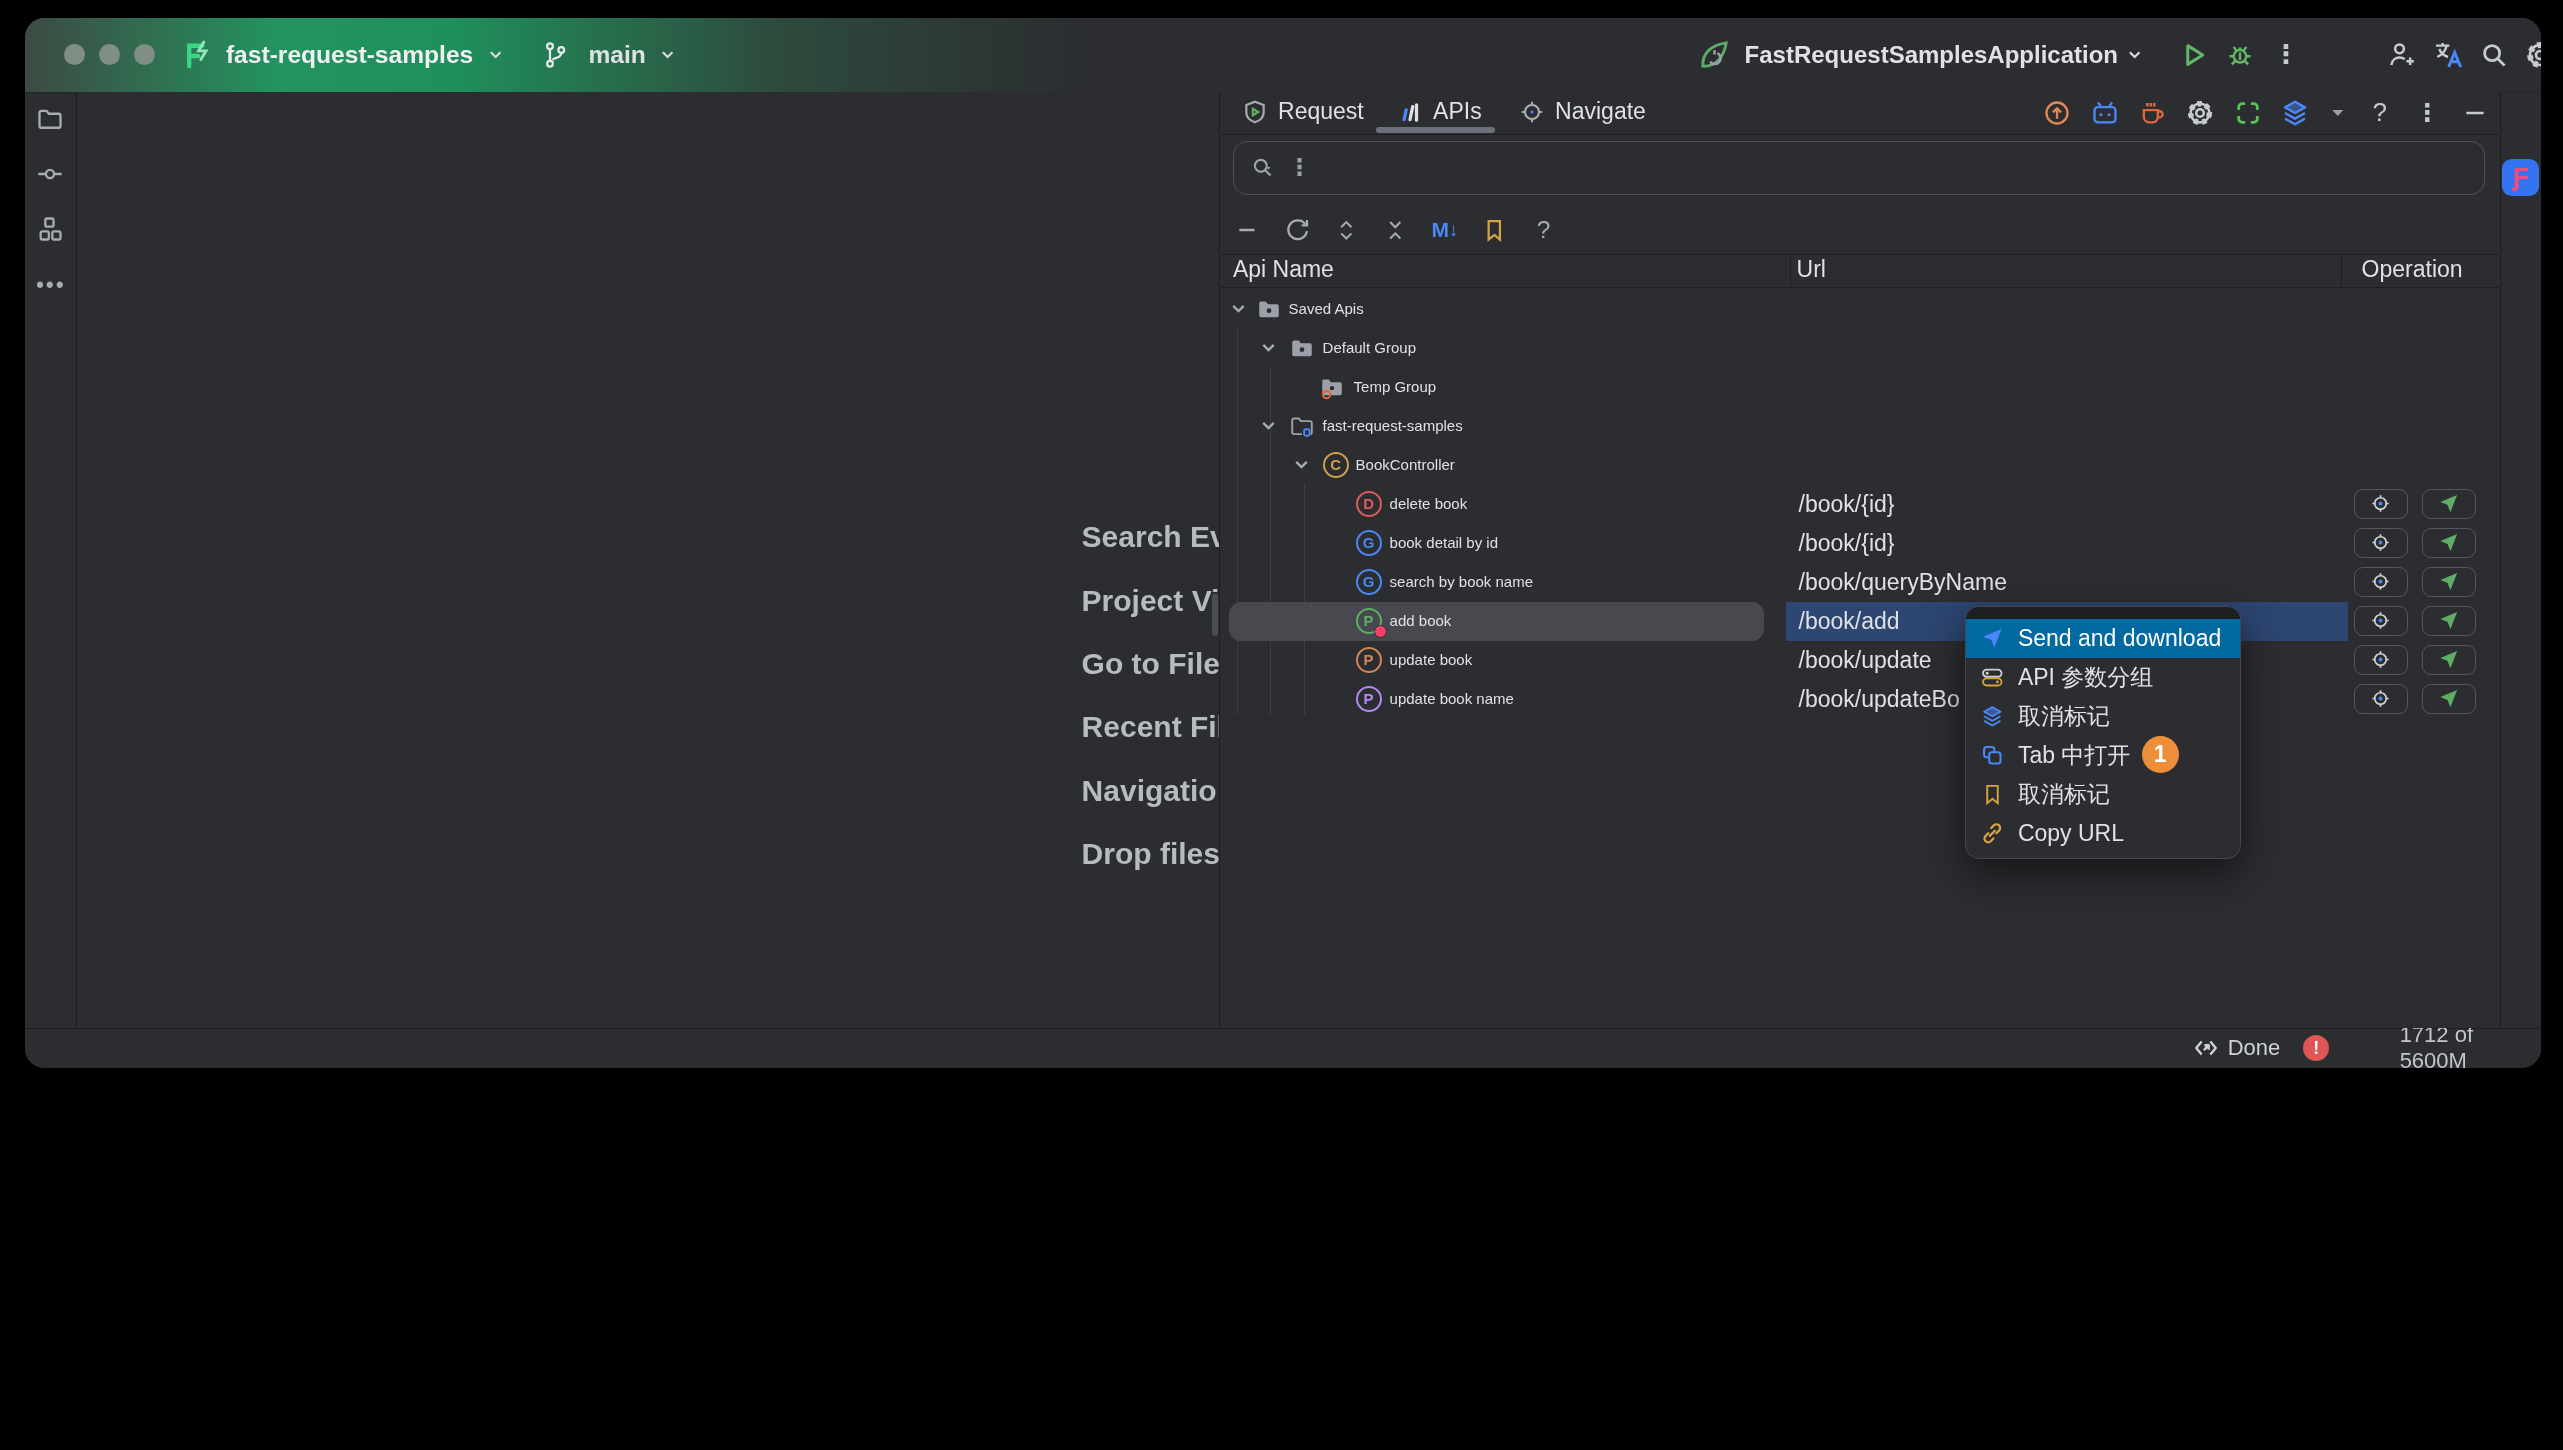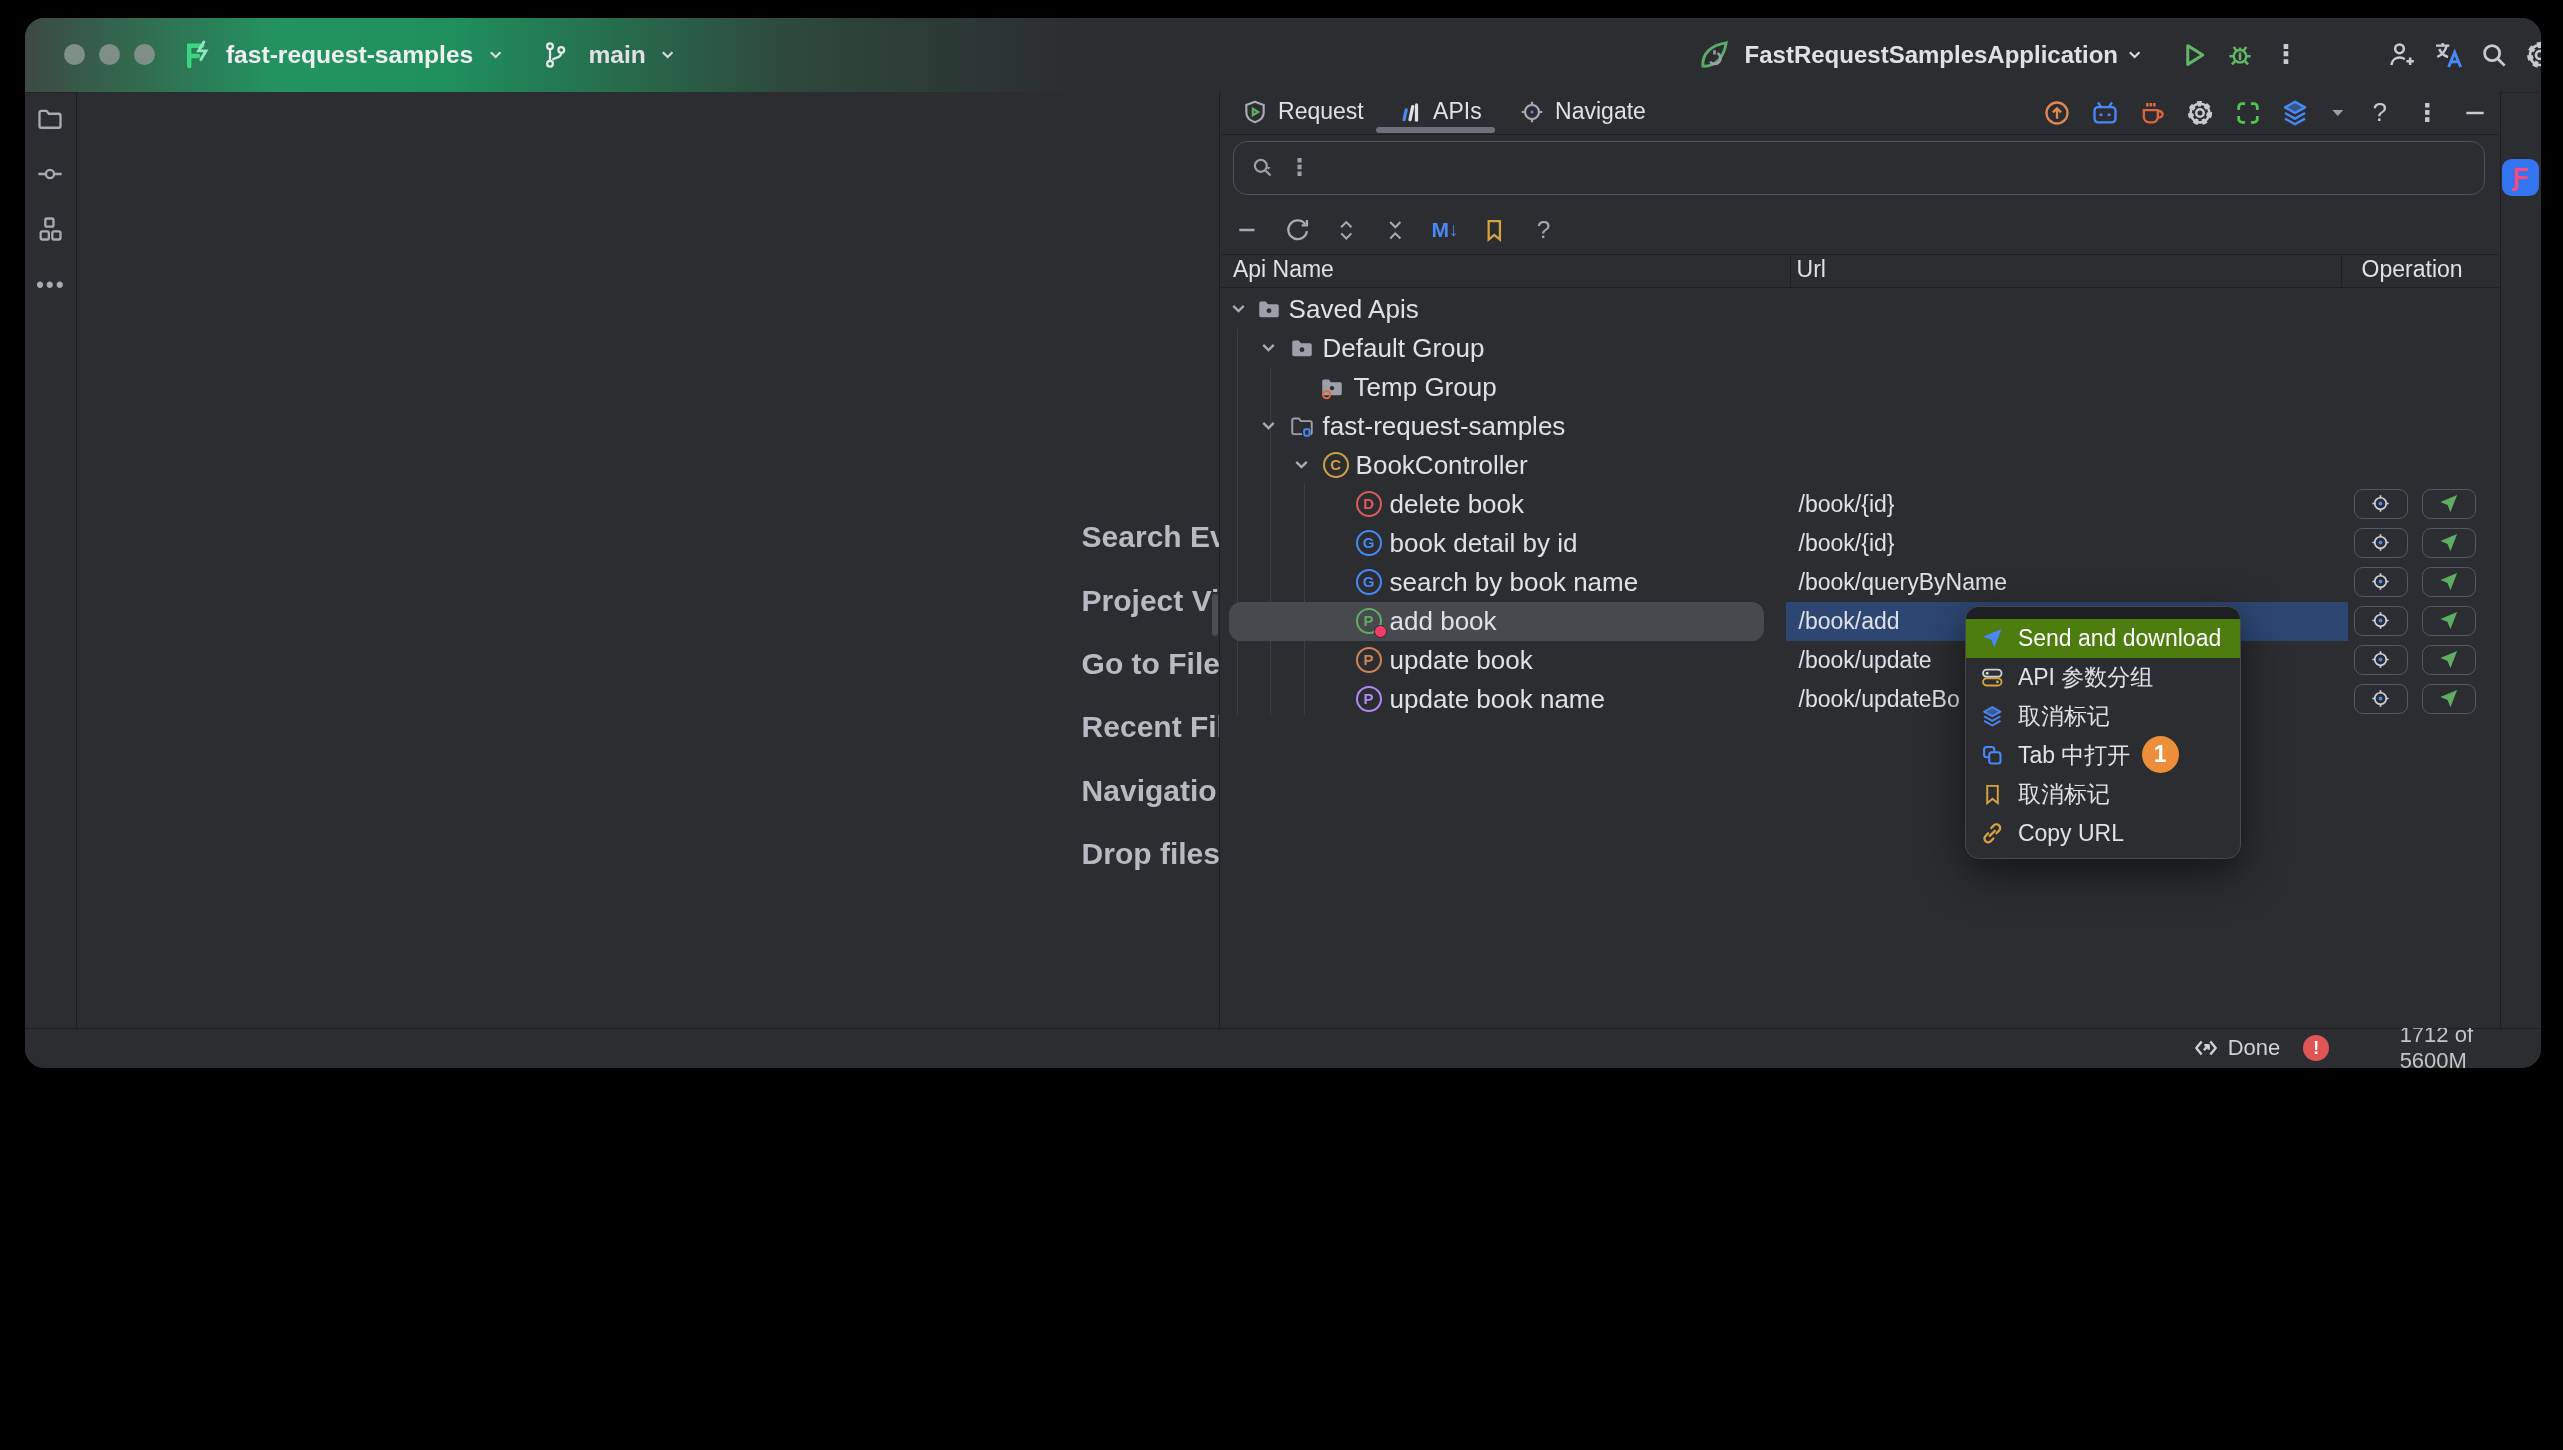--- a/index.html
+++ b/index.html
@@ -44,36 +44,36 @@
   .hline{position:absolute;left:0;right:0;height:1.8px;background:#1e1f22;}
   .thead{position:absolute;left:0;right:0;top:163px;height:32px;}
   .thead span{position:absolute;top:1.8px;font-size:23px;color:#dfe1e5;}
   .colsep{position:absolute;top:0;width:1.8px;height:32px;background:#1e1f22;}
   
   .tree{position:absolute;left:0;right:0;top:198px;}
   .guide{position:absolute;width:1.8px;background:#3c3e42;}
   .trow{position:relative;height:39px;}
   .chev{position:absolute;top:8.8px;width:21px;height:21px;}
   .tico{position:absolute;top:6.1px;width:26px;height:26px;}
-  .tlabel{position:absolute;top:5.3px;font-size:26px;line-height:28px;color:#dfe1e5;white-space:nowrap;}
+  .tlabel{position:absolute;top:5.3px;font-size:15px;line-height:28px;color:#dfe1e5;white-space:nowrap;}
   .turl{position:absolute;left:578px;top:5.3px;font-size:23px;line-height:28px;color:#dfe1e5;white-space:nowrap;}
   .mico{position:absolute;top:6.1px;width:26px;height:26px;box-sizing:border-box;border:2.2px solid;border-radius:50%;
     font-size:15px;font-weight:700;line-height:22px;text-align:center;}
   .mdot{position:absolute;width:11.4px;height:11.4px;border-radius:50%;background:#f43e67;border:1.8px solid #2b2d30;}
   .selpill{position:absolute;left:8.8px;top:0;width:535px;height:39px;border-radius:12.3px;background:#47494e;}
   .selurl{position:absolute;left:565px;top:0;width:562px;height:39px;background:#2d4672;}
   .opbtn{position:absolute;top:4.4px;width:54px;height:30px;box-sizing:border-box;border:1.8px solid #55595f;
     border-radius:8.8px;display:flex;align-items:center;justify-content:center;background:transparent;}
   
   .cmenu{position:absolute;left:1940px;top:588px;width:274px;background:#2b2d30;border:1.8px solid #46484d;
     border-radius:14px;box-shadow:0 14px 42px rgba(0,0,0,.55);overflow:hidden;padding-bottom:5.3px;z-index:9;}
   .cnotch{height:12.3px;background:#1e1f22;}
   .citem{position:relative;height:39px;display:flex;align-items:center;gap:12.3px;padding:0 14px;
     font-size:23px;color:#dfe1e5;white-space:nowrap;}
-  .citem.sel{background:#4d7c0f;color:#fff;}
+  .citem.sel{background:#0369a1;color:#fff;}
   .cic{width:26px;height:26px;display:flex;align-items:center;justify-content:center;flex:0 0 26px;}
   .cbadge{position:absolute;left:176px;top:0;width:37px;height:37px;border-radius:50%;background:#ec8e3a;
     color:#fff;font-size:23px;font-weight:700;display:flex;align-items:center;justify-content:center;}
   
   .statusbar{position:absolute;left:0;right:0;bottom:0;height:40px;border-top:1.8px solid #1e1f22;background:#2b2d30;
     display:flex;align-items:center;justify-content:flex-end;gap:23px;padding-right:12.3px;box-sizing:border-box;}
   .sb-item{display:flex;align-items:center;gap:8.8px;color:#cfd2d6;font-size:22px;}
   .errbadge{width:26px;height:26px;border-radius:50%;background:#e05555;color:#fff;font-weight:800;font-size:17.6px;
     display:flex;align-items:center;justify-content:center;}
   .mem{position:relative;width:176px;height:40px;display:flex;align-items:center;justify-content:center;

